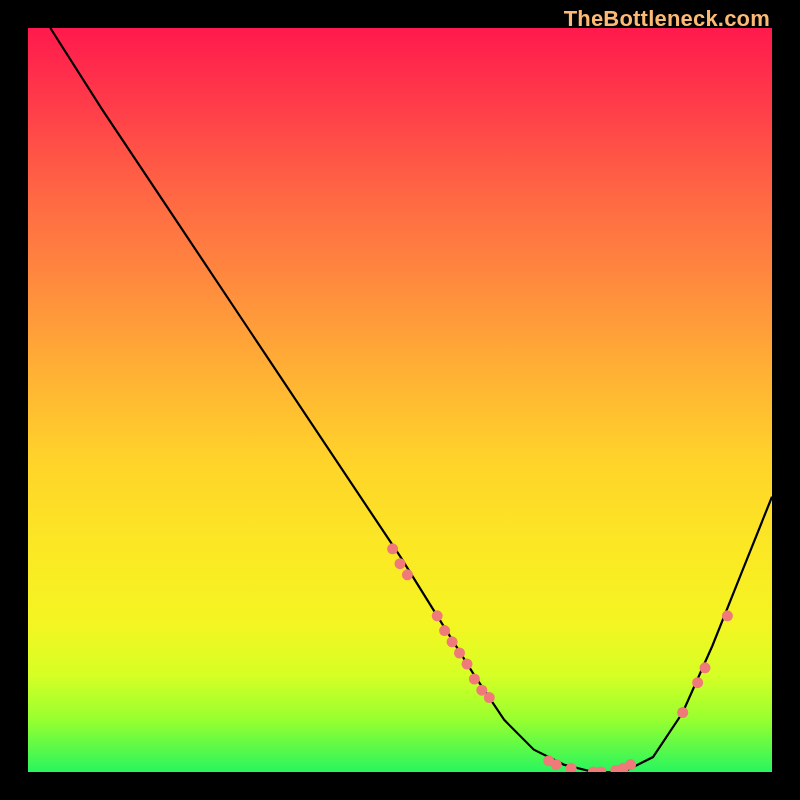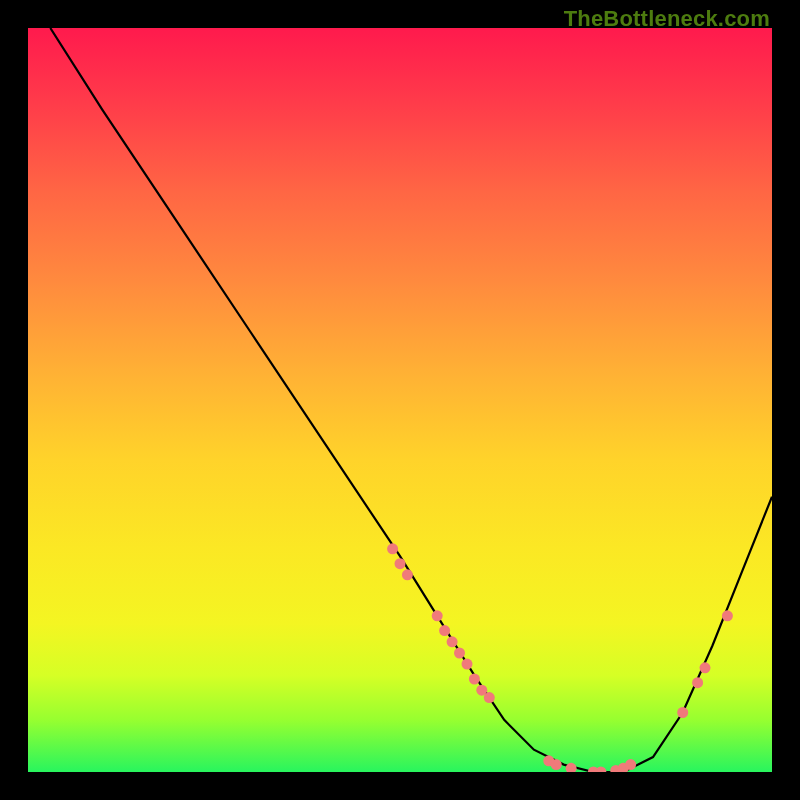--- a/index.html
+++ b/index.html
@@ -27,21 +27,21 @@
       #fbe824 70%,
       #f4f522 80%,
       #d6ff25 87%,
       #97ff30 93%,
       #28f55e 100%);
   }
   .watermark {
     position: absolute;
     top: 6px;
     right: 30px;
-    color: #4d7c0f;
+    color: #fdba74;
     font-size: 22px;
     font-weight: 600;
     letter-spacing: 0.2px;
     user-select: none;
   }
   .plot {
     position: absolute;
     left: 28px;
     top: 28px;
     width: 744px;

